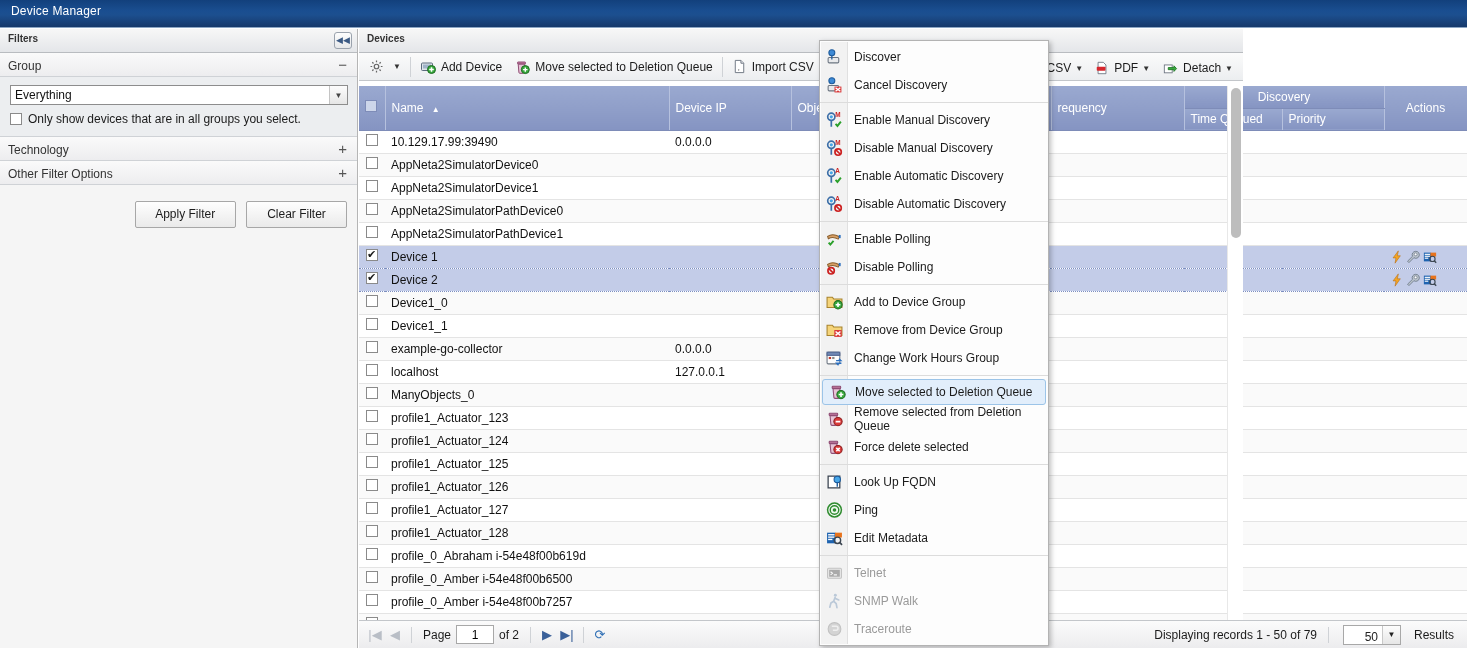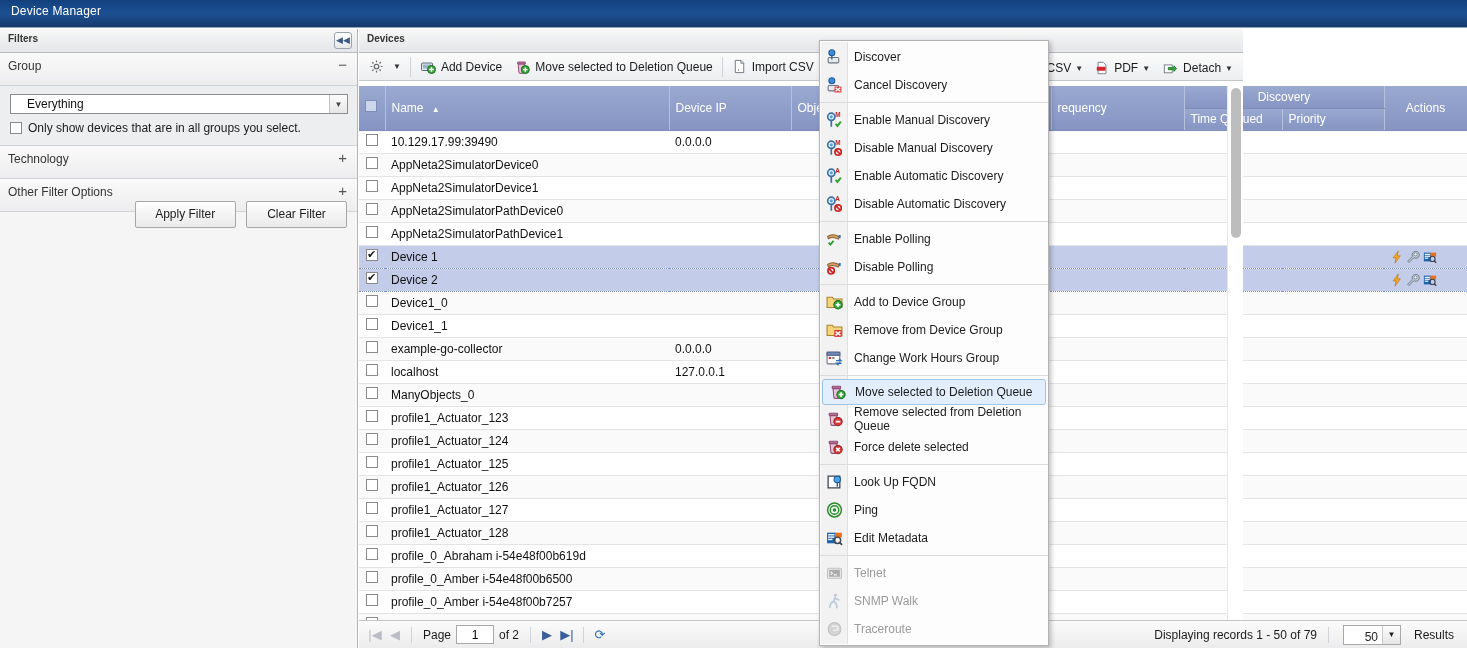--- a/index.html
+++ b/index.html
@@ -43,37 +43,37 @@
   }
   .collapse-btn {
     position: absolute; right: 5px; top: 3px;
     width: 18px; height: 17px;
     border: 1px solid #9aa2ad; border-radius: 3px;
     background: linear-gradient(to bottom,#fdfdfd,#e6e8ea);
     font-size: 9px; line-height: 15px; text-align: center; color: #3b5a84;
     cursor: pointer;
   }
   .section {
-    position: relative; height: 33px;
+    position: relative; height: 24px;
     background: linear-gradient(to bottom,#fafafa,#ededef);
     border-bottom: 1px solid #cfd2d6;
   }
   .section .s-label { position: absolute; left: 8px; top: 6px; font-size: 12px; color: #333; }
   .section .s-toggle { position: absolute; right: 10px; top: 3px; font-size: 15px; color: #555; }
   .group-body {
     position: relative; padding: 8px 10px 10px 10px;
     background: #eceef0;
     border-bottom: 1px solid #cfd2d6;
   }
   .combo {
     position: relative; width: 338px; height: 20px;
     border: 1px solid #8d8d8d; background: #fff;
     display: flex; align-items: center;
   }
-  .combo .val { flex: 1; padding-left: 16px; font-size: 12px; color: #111; }
+  .combo .val { flex: 1; padding-left: 4px; font-size: 12px; color: #111; }
   .combo .arrow {
     width: 18px; height: 18px; border-left: 1px solid #c4c4c4;
     background: linear-gradient(to bottom,#fcfcfc,#e6e6e6);
     display: flex; align-items: center; justify-content: center;
     font-size: 8px; color: #444; cursor: pointer;
   }
   .cbrow { margin-top: 7px; display: flex; align-items: center; }
   .cbox {
     width: 12px; height: 12px; border: 1px solid #8a8a8a; background: #fff;
     display: inline-block; position: relative; flex: none;

